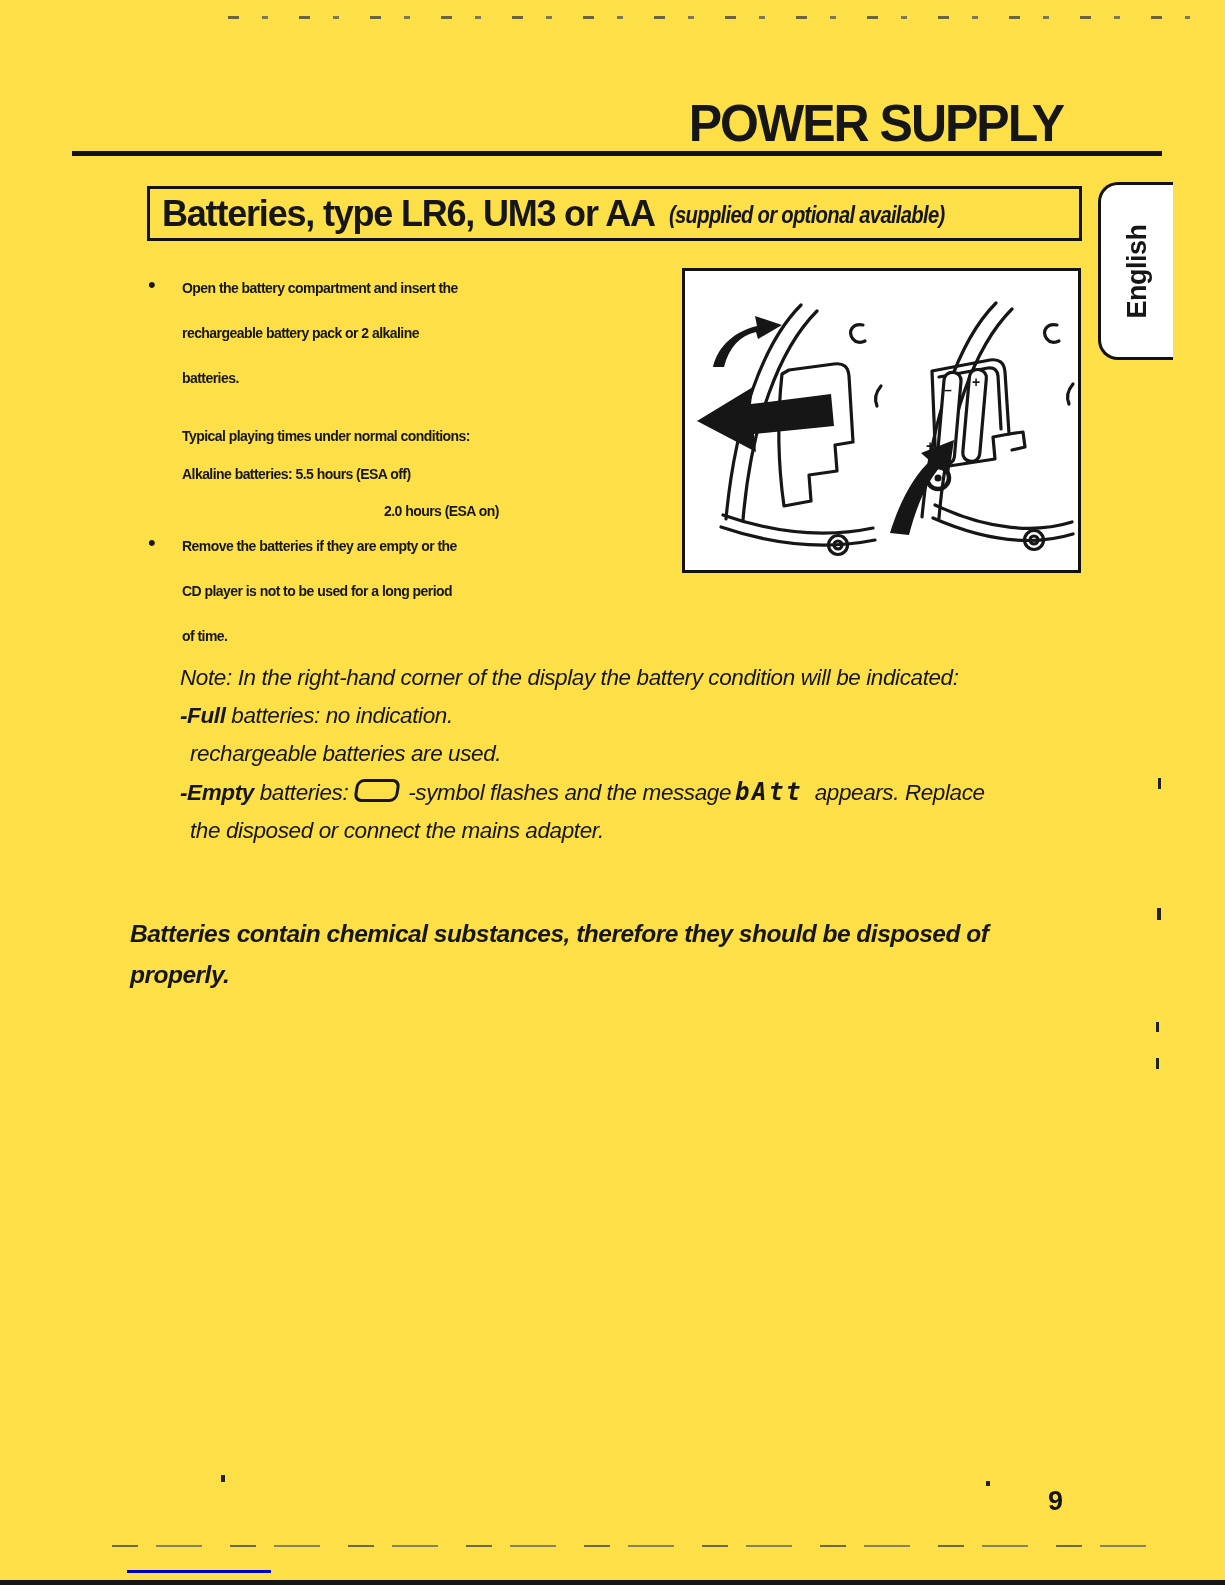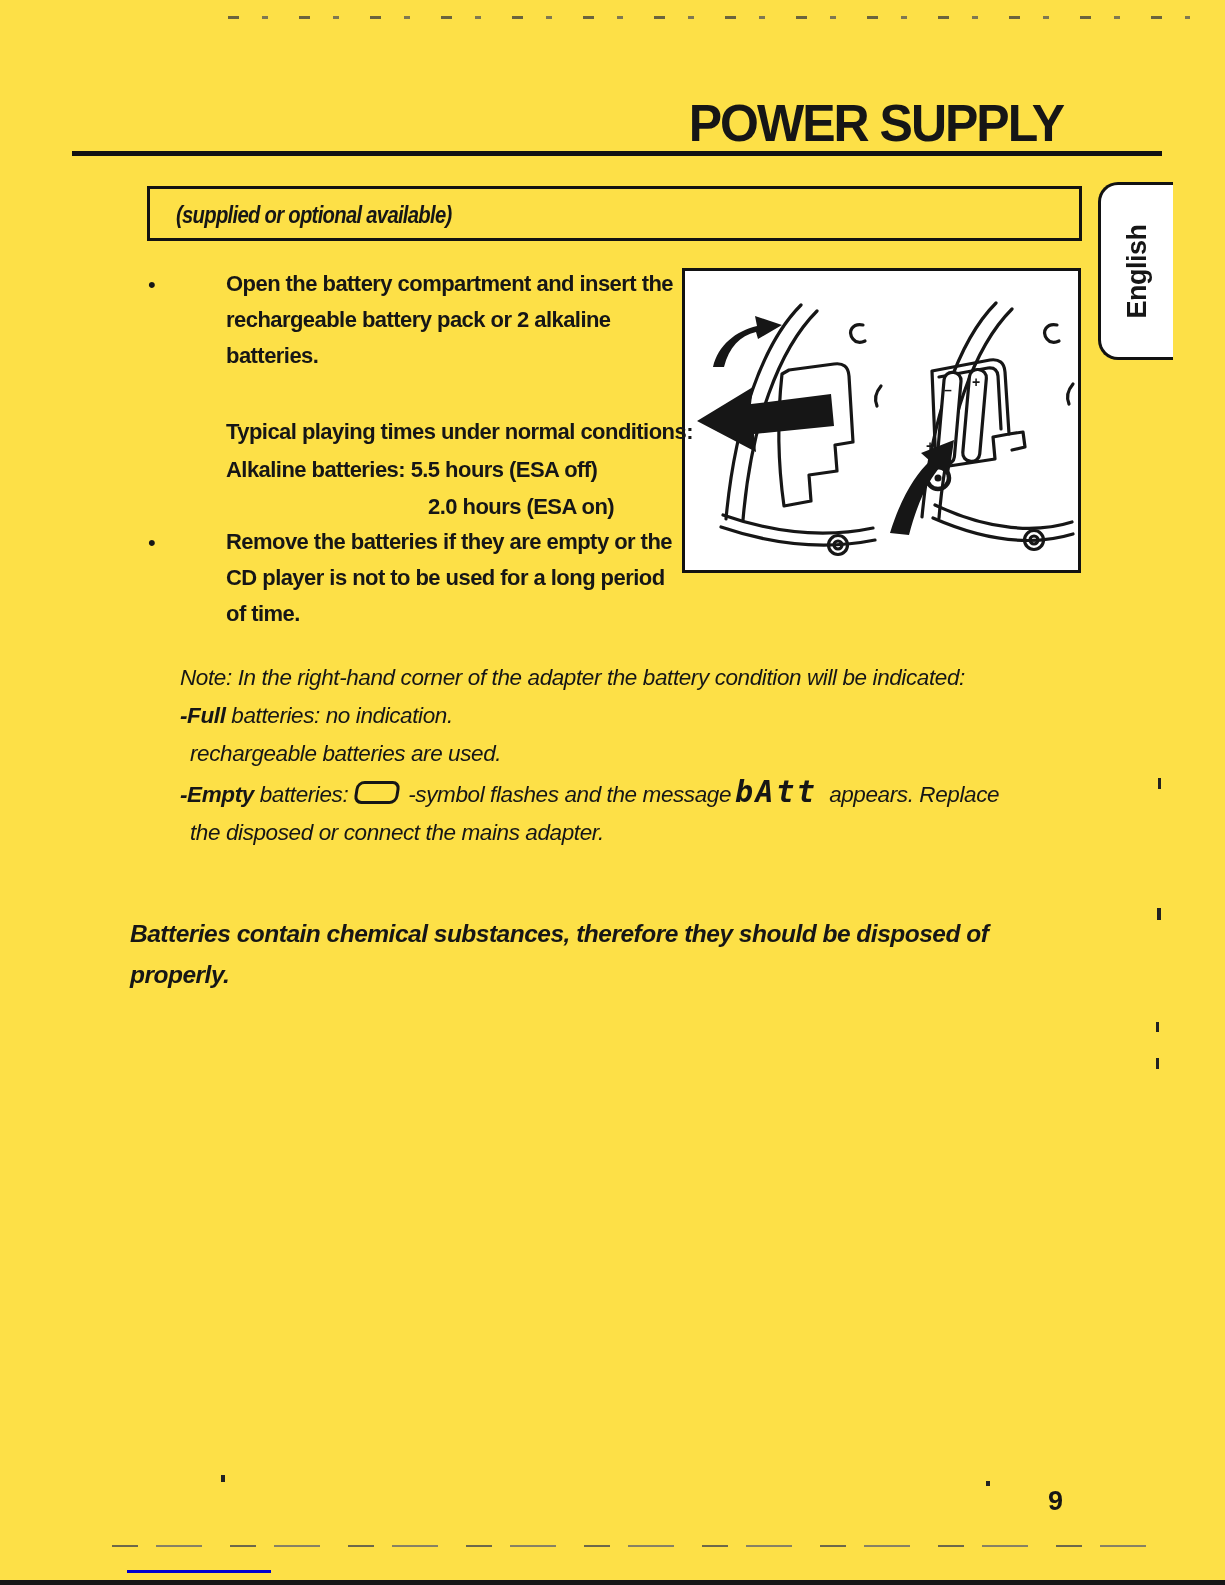--- a/index.html
+++ b/index.html
@@ -39,21 +39,21 @@
   
   .lang-tab{
     position:absolute; left:1098px; top:182px; width:72px; height:172px;
     border:3px solid #121212; border-right:none; border-radius:20px 0 0 20px;
     display:flex; align-items:center; justify-content:center; background:#fff;
   }
   .lang-tab span{
     transform:rotate(-90deg); font-size:27px; font-weight:bold; letter-spacing:-0.5px; white-space:nowrap;
   }
   
-  .bodytext{font-size:22px; font-weight:bold; letter-spacing:-0.55px; line-height:36px; white-space:pre-line;margin-left:44px;}
+  .bodytext{font-size:14px; font-weight:bold; letter-spacing:-0.55px; line-height:45px; white-space:pre-line;}
   .bullet-item{position:absolute; left:148px; display:flex;}
   .bullet-marker{width:34px; font-size:22px; line-height:38px;}
   .pt-block{position:absolute; left:182px;}
   .pt-indent{position:absolute; left:384px;}
   
   .figure-box{
     position:absolute; left:682px; top:268px; width:393px; height:299px;
     border:3px solid #121212; background:#fff;
   }
   .figure-box svg{display:block; width:100%; height:100%;}
@@ -67,40 +67,41 @@
   .nb{font-weight:bold;}
   .batt-icon{
     display:inline-block; width:38px; height:17px; border:3px solid #161616; border-radius:8px;
     vertical-align:-2px; margin:0 9px 0 7px; position:relative; transform:skewX(-9deg);
   }
   .batt-icon.weak::after{
     content:""; position:absolute; left:3px; top:3px; width:24px; height:7px; background:#161616; border-radius:3px;
   }
   .seg{
     font-family:"DejaVu Sans Mono", monospace; font-weight:bold; font-style:italic;
-    letter-spacing:2.5px; padding:0 6px 0 4px; font-size:30px;
+    letter-spacing:2.5px; padding:0 6px 0 4px; font-size:24px;
   }
   
   .disposal{
     position:absolute; left:130px; top:913px; font-size:24.5px; font-weight:bold; font-style:italic;
     letter-spacing:-0.5px; line-height:41px; white-space:pre-line;
   }
   .page-number{position:absolute; left:1048px; top:1486px; font-size:27px; font-weight:bold;}
 </style>
 </head>
 <body>
 
 <div class="page">
 
   <div class="scan-dash-top"></div>
 
   <div class="page-title">POWER SUPPLY</div>
   <div class="title-rule"></div>
 
   <div class="heading-box">
+    <span class="heading-main">Batteries, type LR6, UM3 or AA</span>
     <span class="heading-sub">(supplied or optional available)</span>
   </div>
 
   <div class="lang-tab">
     <span>English</span>
   </div>
 
   <div class="figure-box">
     <svg viewBox="0 0 393 299">
 
@@ -162,21 +163,21 @@
   <div class="pt-indent bodytext" style="top:489px;">2.0 hours (ESA on)</div>
 
   <div class="bullet-item" style="top:524px;">
     <div class="bullet-marker">•</div>
     <div class="bodytext" style="width:490px;">Remove the batteries if they are empty or the
 CD player is not to be used for a long period
 of time.</div>
   </div>
 
   <div class="note-block">
-    <div class="note-line">Note: In the right-hand corner of the adapter the battery condition will be indicated:</div>
+    <div class="note-line">Note: In the right-hand corner of the display the battery condition will be indicated:</div>
     <div class="note-line"><span class="nb">-Full</span><span> batteries: no indication.</span></div>
     <div class="note-line note-cont">rechargeable batteries are used.</div>
     <div class="note-line"><span class="nb">-Empty</span><span> batteries:</span><span class="batt-icon"></span><span>-symbol flashes and the message</span><span class="seg">bAtt</span><span> appears. Replace</span></div>
     <div class="note-line note-cont">the disposed or connect the mains adapter.</div>
   </div>
 
   <div class="disposal">Batteries contain chemical substances, therefore they should be disposed of
 properly.</div>
 
   <div class="page-number">9</div>

